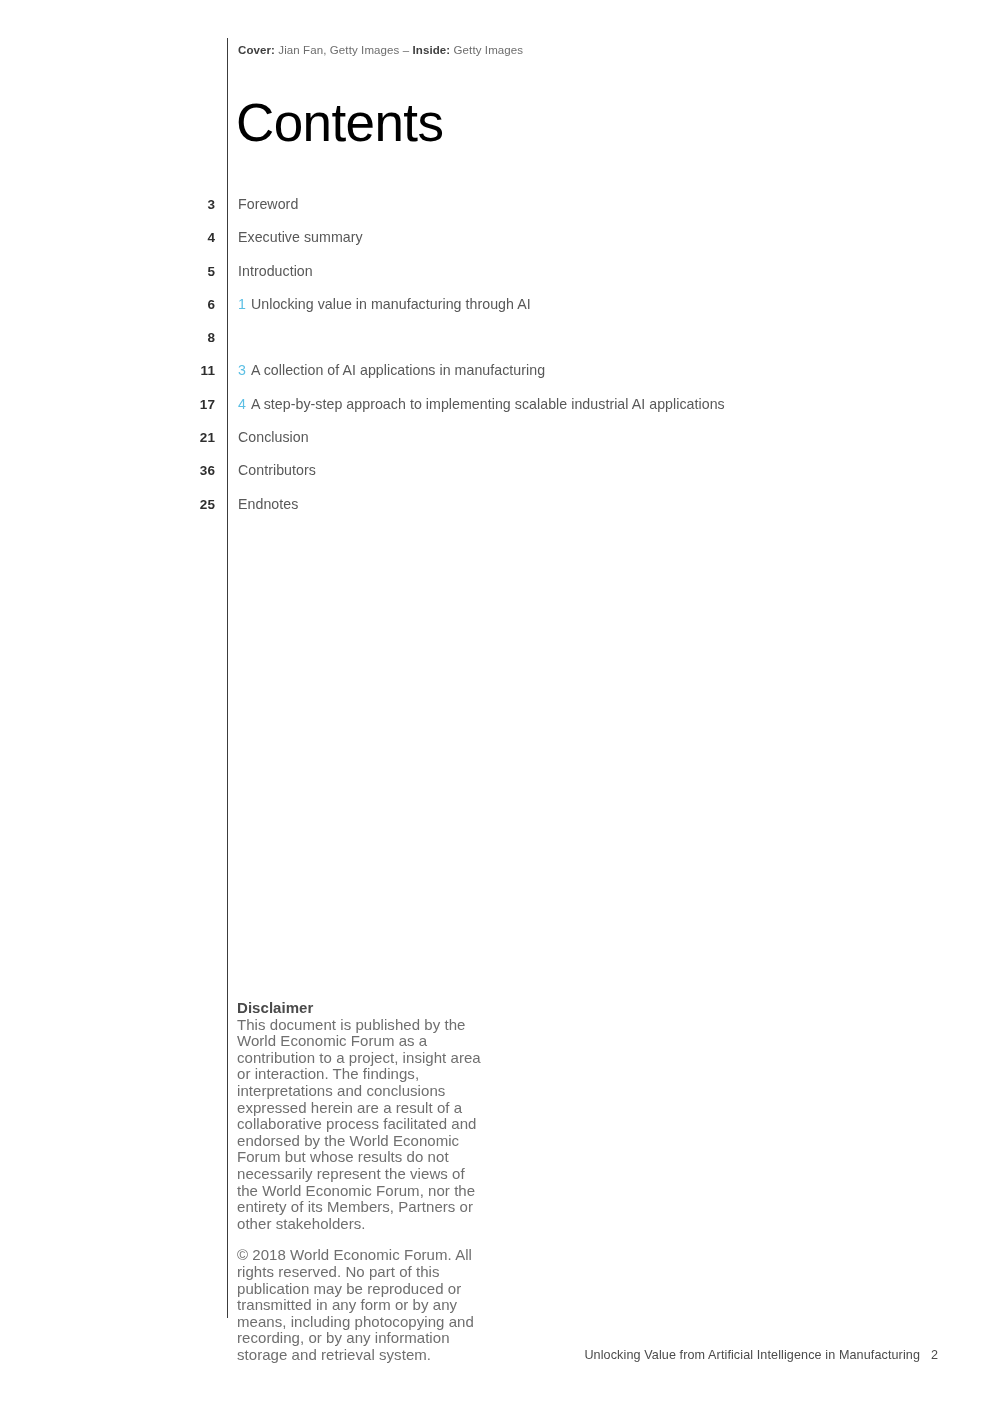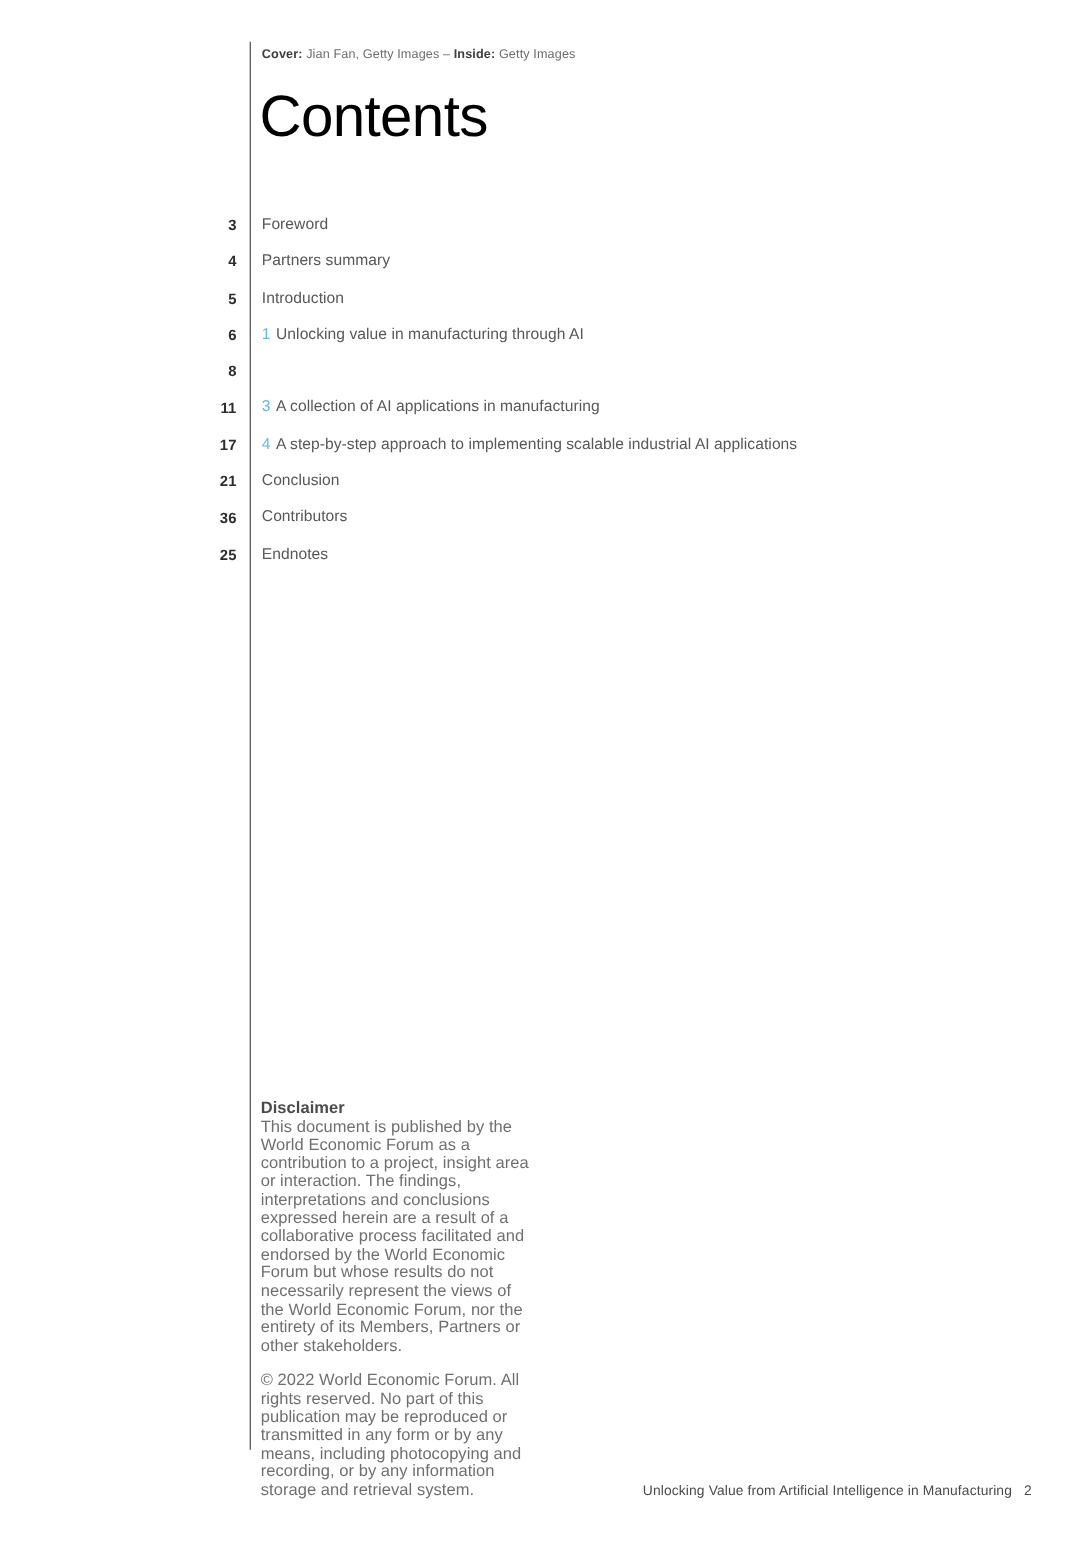--- a/index.html
+++ b/index.html
@@ -45,21 +45,21 @@
   }
   .credit b {
     color: #3f3f3f;
     font-weight: bold;
   }
 
   
   .page-title {
     position: absolute;
     left: 236px;
-    top: 80px;
+    top: 96px;
     font-size: 53px;
     line-height: 1;
     font-weight: normal;
     color: #000000;
     letter-spacing: -0.6px;
     margin: 0;
   }
 
   
   .toc {
@@ -159,21 +159,21 @@
 
   <div class="toc">
 
     <div class="toc-row">
       <span class="toc-page">3</span>
       <span class="toc-label"><span class="toc-num" style="margin-right: 0px;"></span><span>Foreword</span></span>
     </div>
 
     <div class="toc-row">
       <span class="toc-page">4</span>
-      <span class="toc-label"><span class="toc-num" style="margin-right: 0px;"></span><span>Partners summary</span></span>
+      <span class="toc-label"><span class="toc-num" style="margin-right: 0px;"></span><span>Executive summary</span></span>
     </div>
 
     <div class="toc-row">
       <span class="toc-page">5</span>
       <span class="toc-label"><span class="toc-num" style="margin-right: 0px;"></span><span>Introduction</span></span>
     </div>
 
     <div class="toc-row">
       <span class="toc-page">6</span>
       <span class="toc-label"><span class="toc-num">1</span><span>Unlocking value in manufacturing through AI</span></span>
@@ -205,21 +205,21 @@
 
     <div class="toc-row">
       <span class="toc-page">25</span>
       <span class="toc-label"><span class="toc-num" style="margin-right: 0px;"></span><span>Endnotes</span></span>
     </div>
 
   </div>
 
   <div class="disclaimer">
     <p><span class="disclaimer-title">Disclaimer</span><span>This document is published by the World Economic Forum as a contribution to a project, insight area or interaction. The findings, interpretations and conclusions expressed herein are a result of a collaborative process facilitated and endorsed by the World Economic Forum but whose results do not necessarily represent the views of the World Economic Forum, nor the entirety of its Members, Partners or other stakeholders.</span></p>
-    <p class="copyright">© 2022 World Economic Forum. All rights reserved. No part of this publication may be reproduced or transmitted in any form or by any means, including photocopying and recording, or by any information storage and retrieval system.</p>
+    <p class="copyright">© 2018 World Economic Forum. All rights reserved. No part of this publication may be reproduced or transmitted in any form or by any means, including photocopying and recording, or by any information storage and retrieval system.</p>
   </div>
 
   <div class="footer">
     <span class="footer-title">Unlocking Value from Artificial Intelligence in Manufacturing</span>
     <span class="footer-pageno">2</span>
   </div>
 
 </div>
 
 </body></html>

